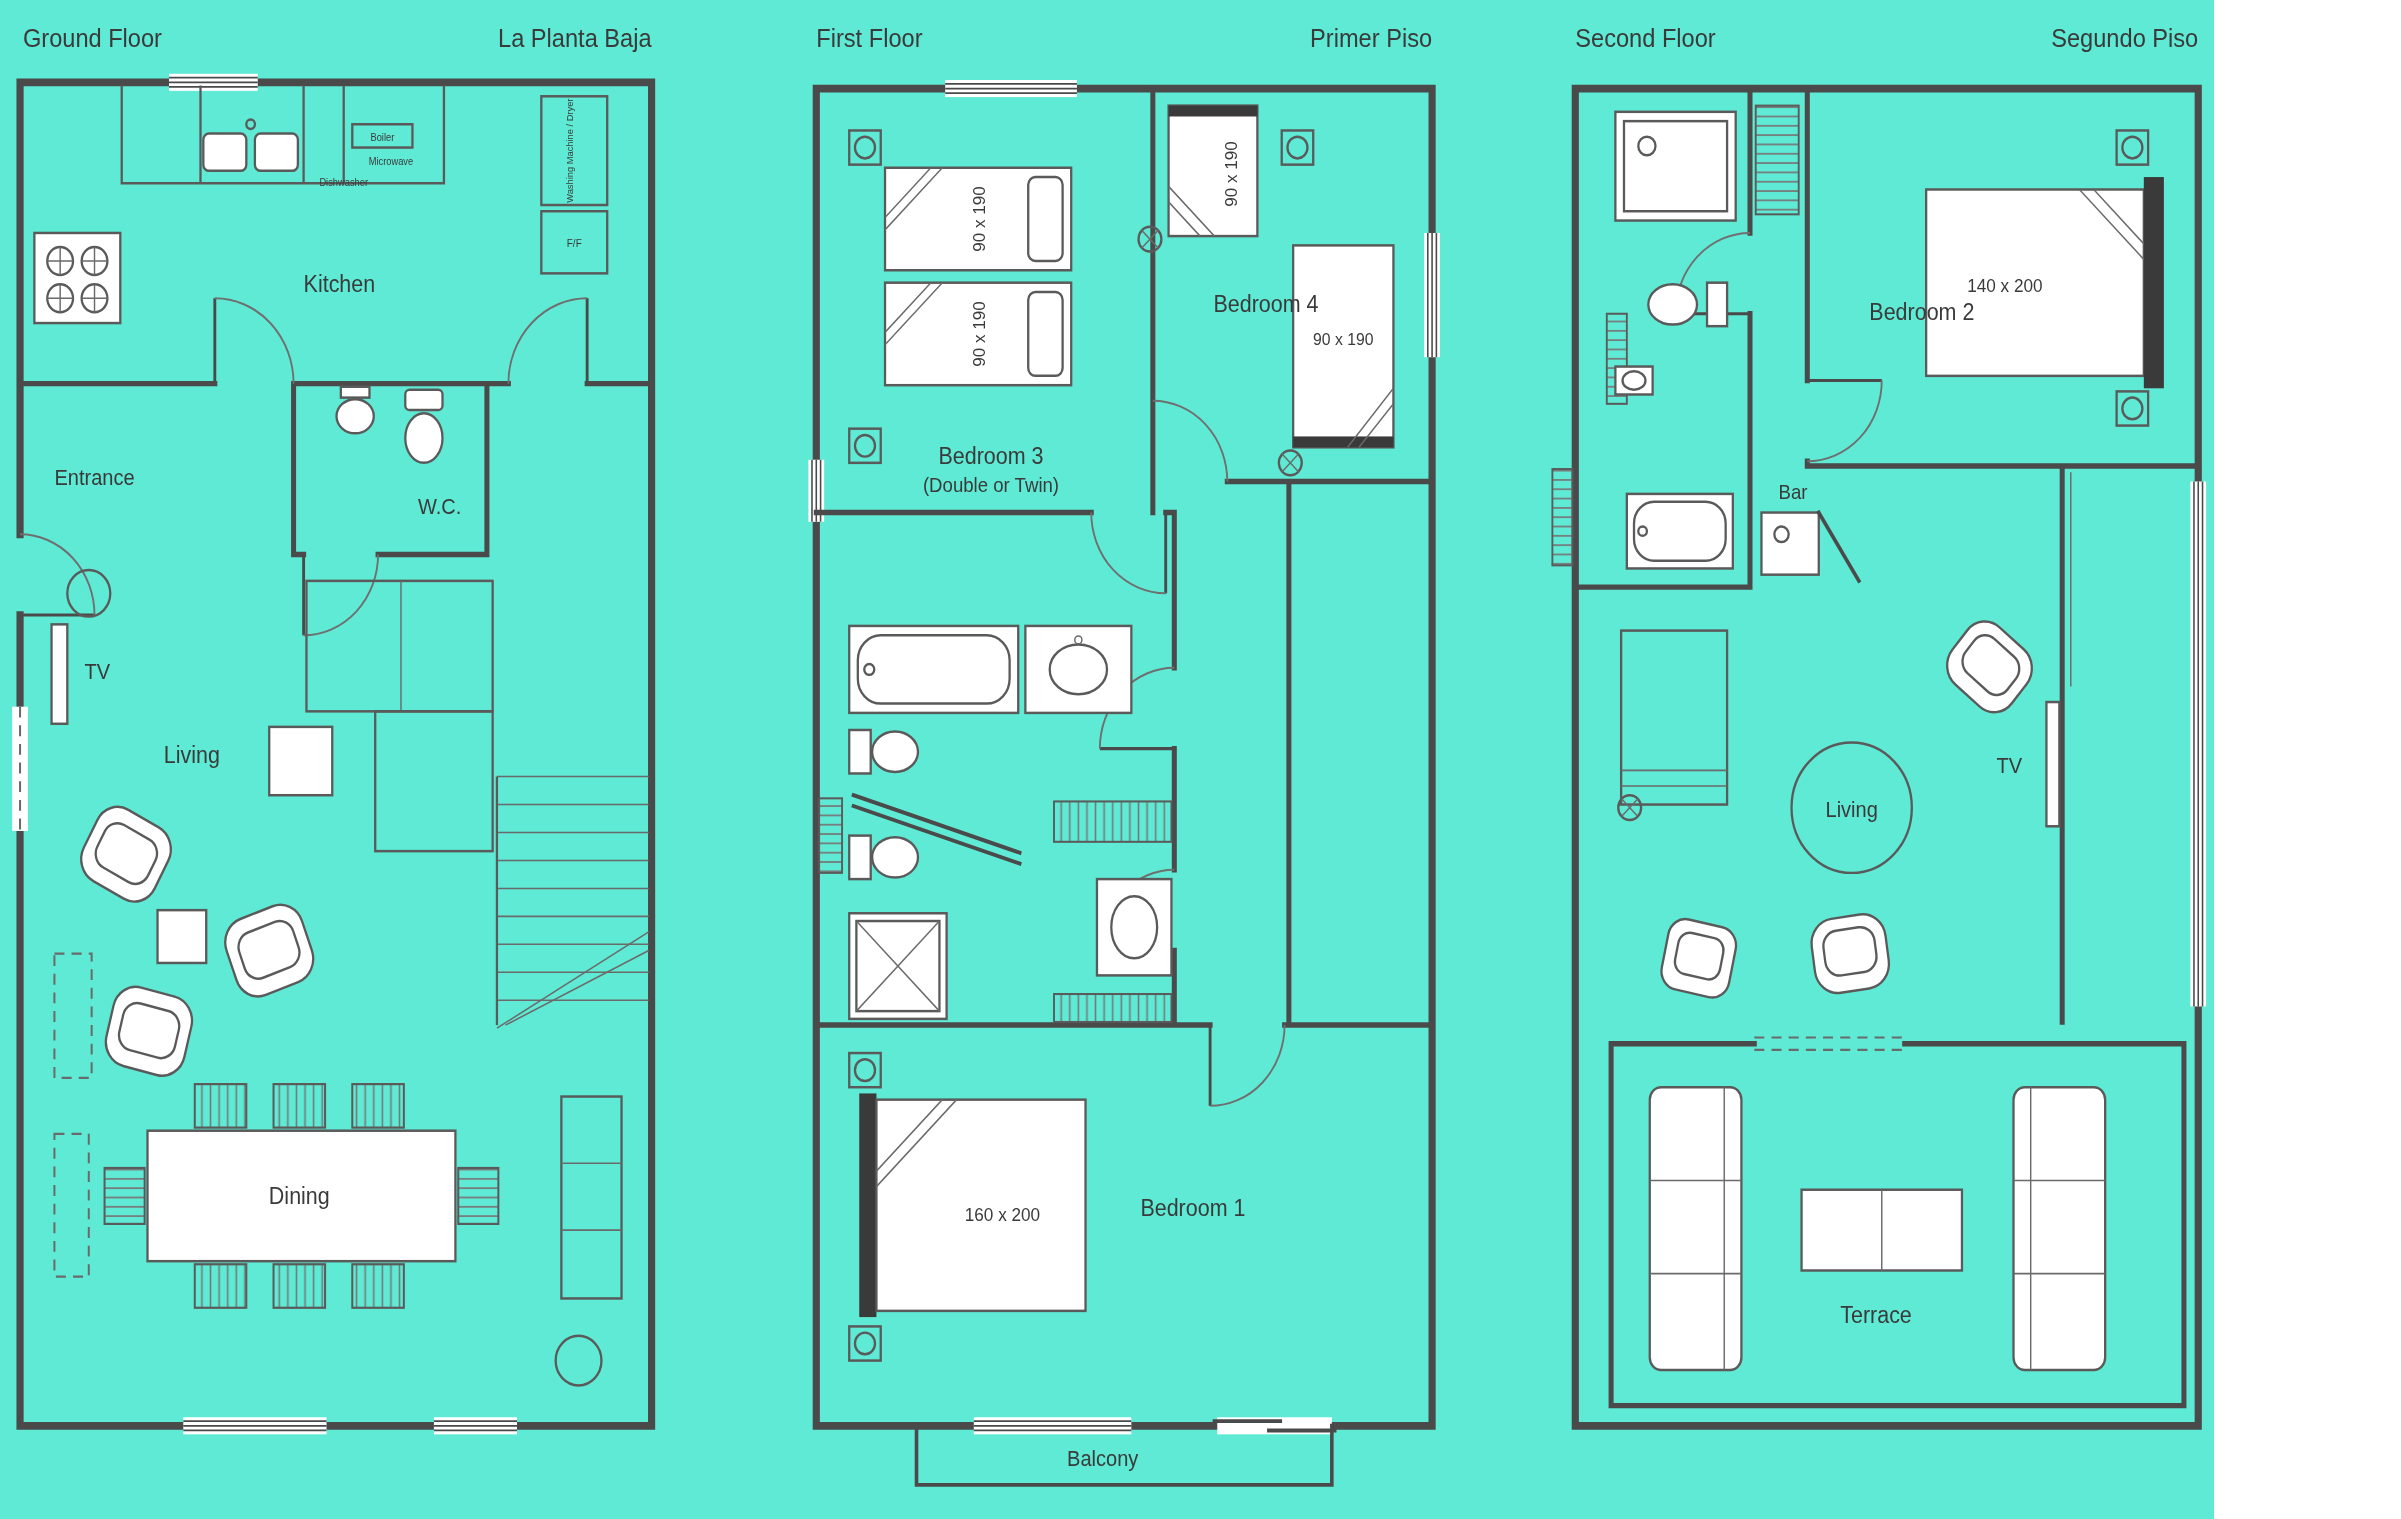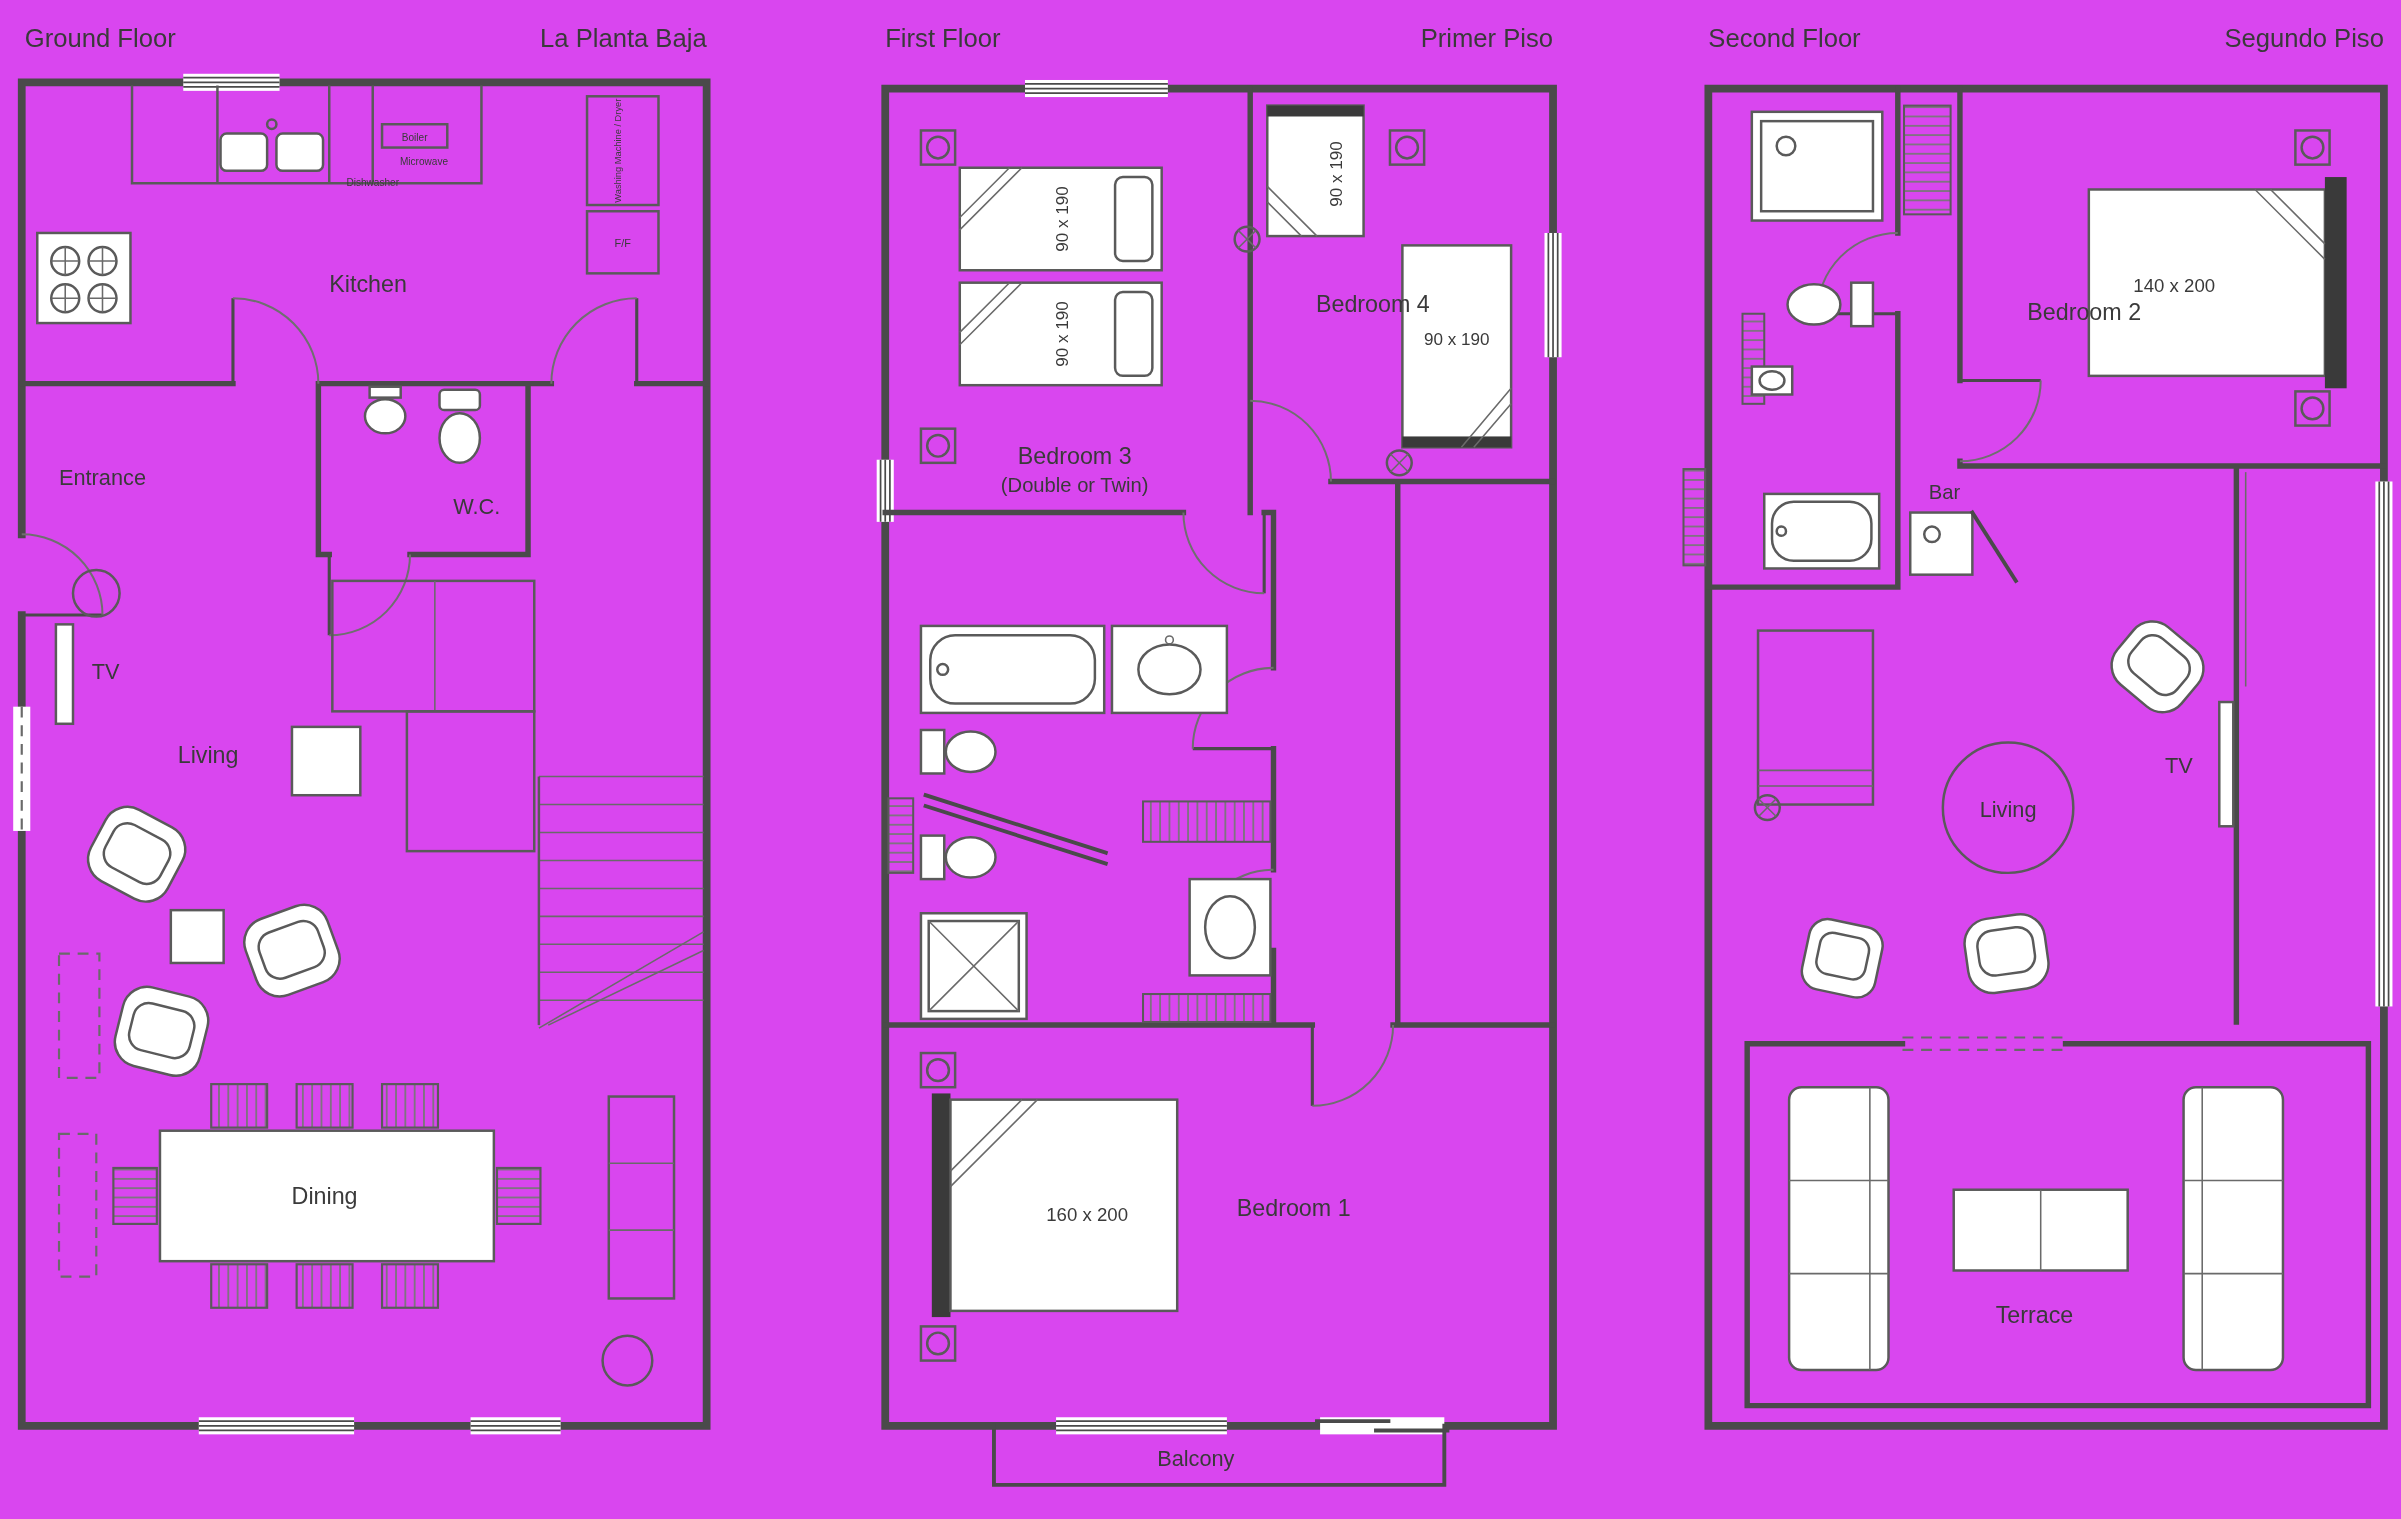--- a/index.html
+++ b/index.html
@@ -1,16 +1,16 @@
 <!DOCTYPE html>
 <html style="font-size:12.8px"><head>
 <meta charset="utf-8">
 <style>
   html,body{margin:0;padding:0;background:#ffffff;}
-  .page{width:2401px;height:1519px;position:relative;background:#d946ef;overflow:hidden;}
+  .page{width:2214px;height:1519px;position:relative;background:#5eead4;overflow:hidden;}
   svg{display:block;width:100%;height:100%;}
   
   .w5{stroke:#4a4a4a;stroke-width:5;fill:none;stroke-linecap:square;}
   .w35{stroke:#4a4a4a;stroke-width:3.5;fill:none;stroke-linecap:square;}
   .w25{stroke:#4a4a4a;stroke-width:2.5;fill:none;stroke-linecap:square;}
   
   .f{stroke:#5a5a5a;stroke-width:1.6;fill:#ffffff;}
   .fn{stroke:#5a5a5a;stroke-width:1.6;fill:none;}
   .thin{stroke:#6a6a6a;stroke-width:1;fill:none;}
   .door{stroke:#6f6f6f;stroke-width:1.3;fill:none;}

